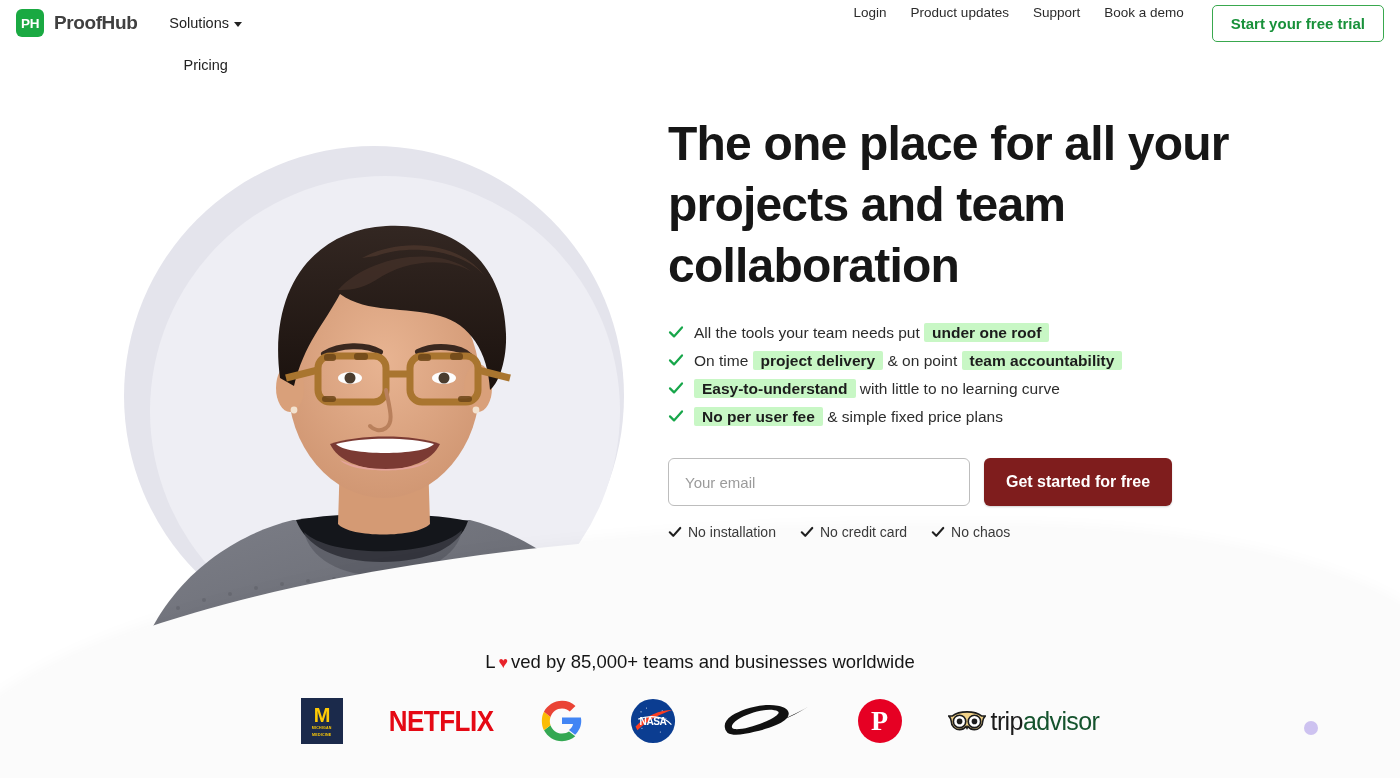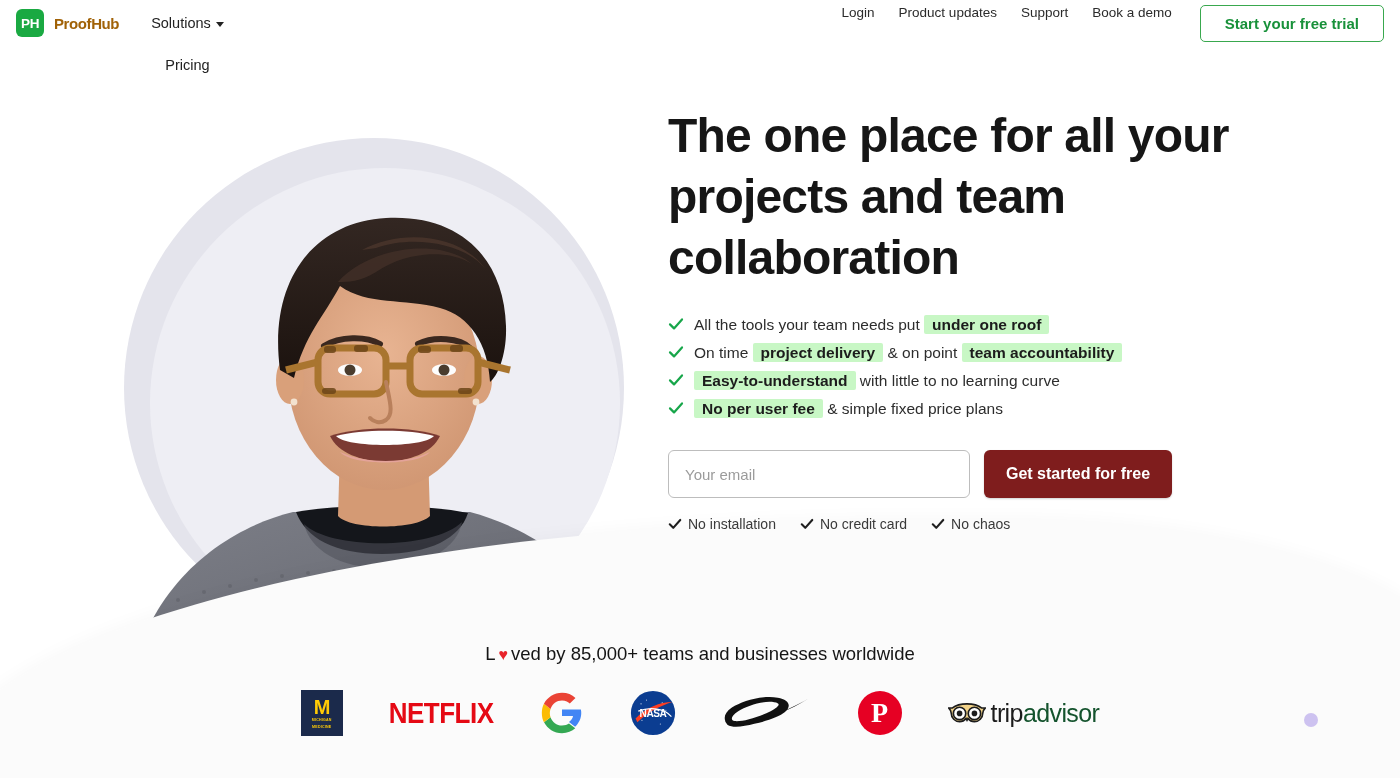--- a/index.html
+++ b/index.html
@@ -16,46 +16,46 @@
     position: absolute; top: 0; left: 0; width: 1400px; height: 46px;
     display: flex; align-items: center; background: #fff; z-index: 40;
   }
   .brand { display: flex; align-items: center; margin-left: 16px; gap: 10px; cursor: pointer; }
   .brand-mark {
     width: 28px; height: 28px; border-radius: 6px;
     background: #1aa942; color: #fff;
     display: flex; align-items: center; justify-content: center;
     font-size: 13.5px; font-weight: 700; letter-spacing: -0.3px;
   }
-  .brand-name { font-size: 15px; font-weight: 700; color: #a16207; letter-spacing: -0.4px; }
+  .brand-name { font-size: 19px; font-weight: 700; color: #404040; letter-spacing: -0.4px; }
 
   .nav-left { display: flex; align-items: center; gap: 26px; margin-left: 32px; flex-direction: column; }
   .nav-item {
     font-size: 14.5px; color: #222; cursor: pointer;
     display: flex; align-items: center; gap: 5px; white-space: nowrap;
   }
   .caret {
     width: 0; height: 0; border-left: 4.5px solid transparent;
     border-right: 4.5px solid transparent; border-top: 5px solid #222;
     display: inline-block; margin-top: 2px;
   }
 
   .nav-right {
     margin-left: auto; display: flex; 
     gap: 24px; margin-right: 16px;
   }
   .nav-right .nav-link { font-size: 13.5px; color: #2b2b2b; cursor: pointer; white-space: nowrap; }
   .trial-btn {
     border: 1.4px solid #39a84e; border-radius: 5px;
-    padding: 9px 24px; color: #18913a; font-size: 15px; font-weight: 700;
+    padding: 9px 18px; color: #18913a; font-size: 15px; font-weight: 700;
     background: #fff; cursor: pointer; white-space: nowrap; margin-left: 4px;
   }
 
   
-  .hero { position: absolute; top: 38px; left: 0; width: 1400px; height: 732px; }
+  .hero { position: absolute; top: 46px; left: 0; width: 1400px; height: 732px; }
 
   .blob {
     position: absolute; left: 124px; top: 100px;
     width: 500px; height: 500px; border-radius: 50%;
     background: #e4e4ec;
   }
   .blob-soft {
     position: absolute; left: 150px; top: 130px;
     width: 470px; height: 470px; border-radius: 50%;
     background: #eeeef4;

